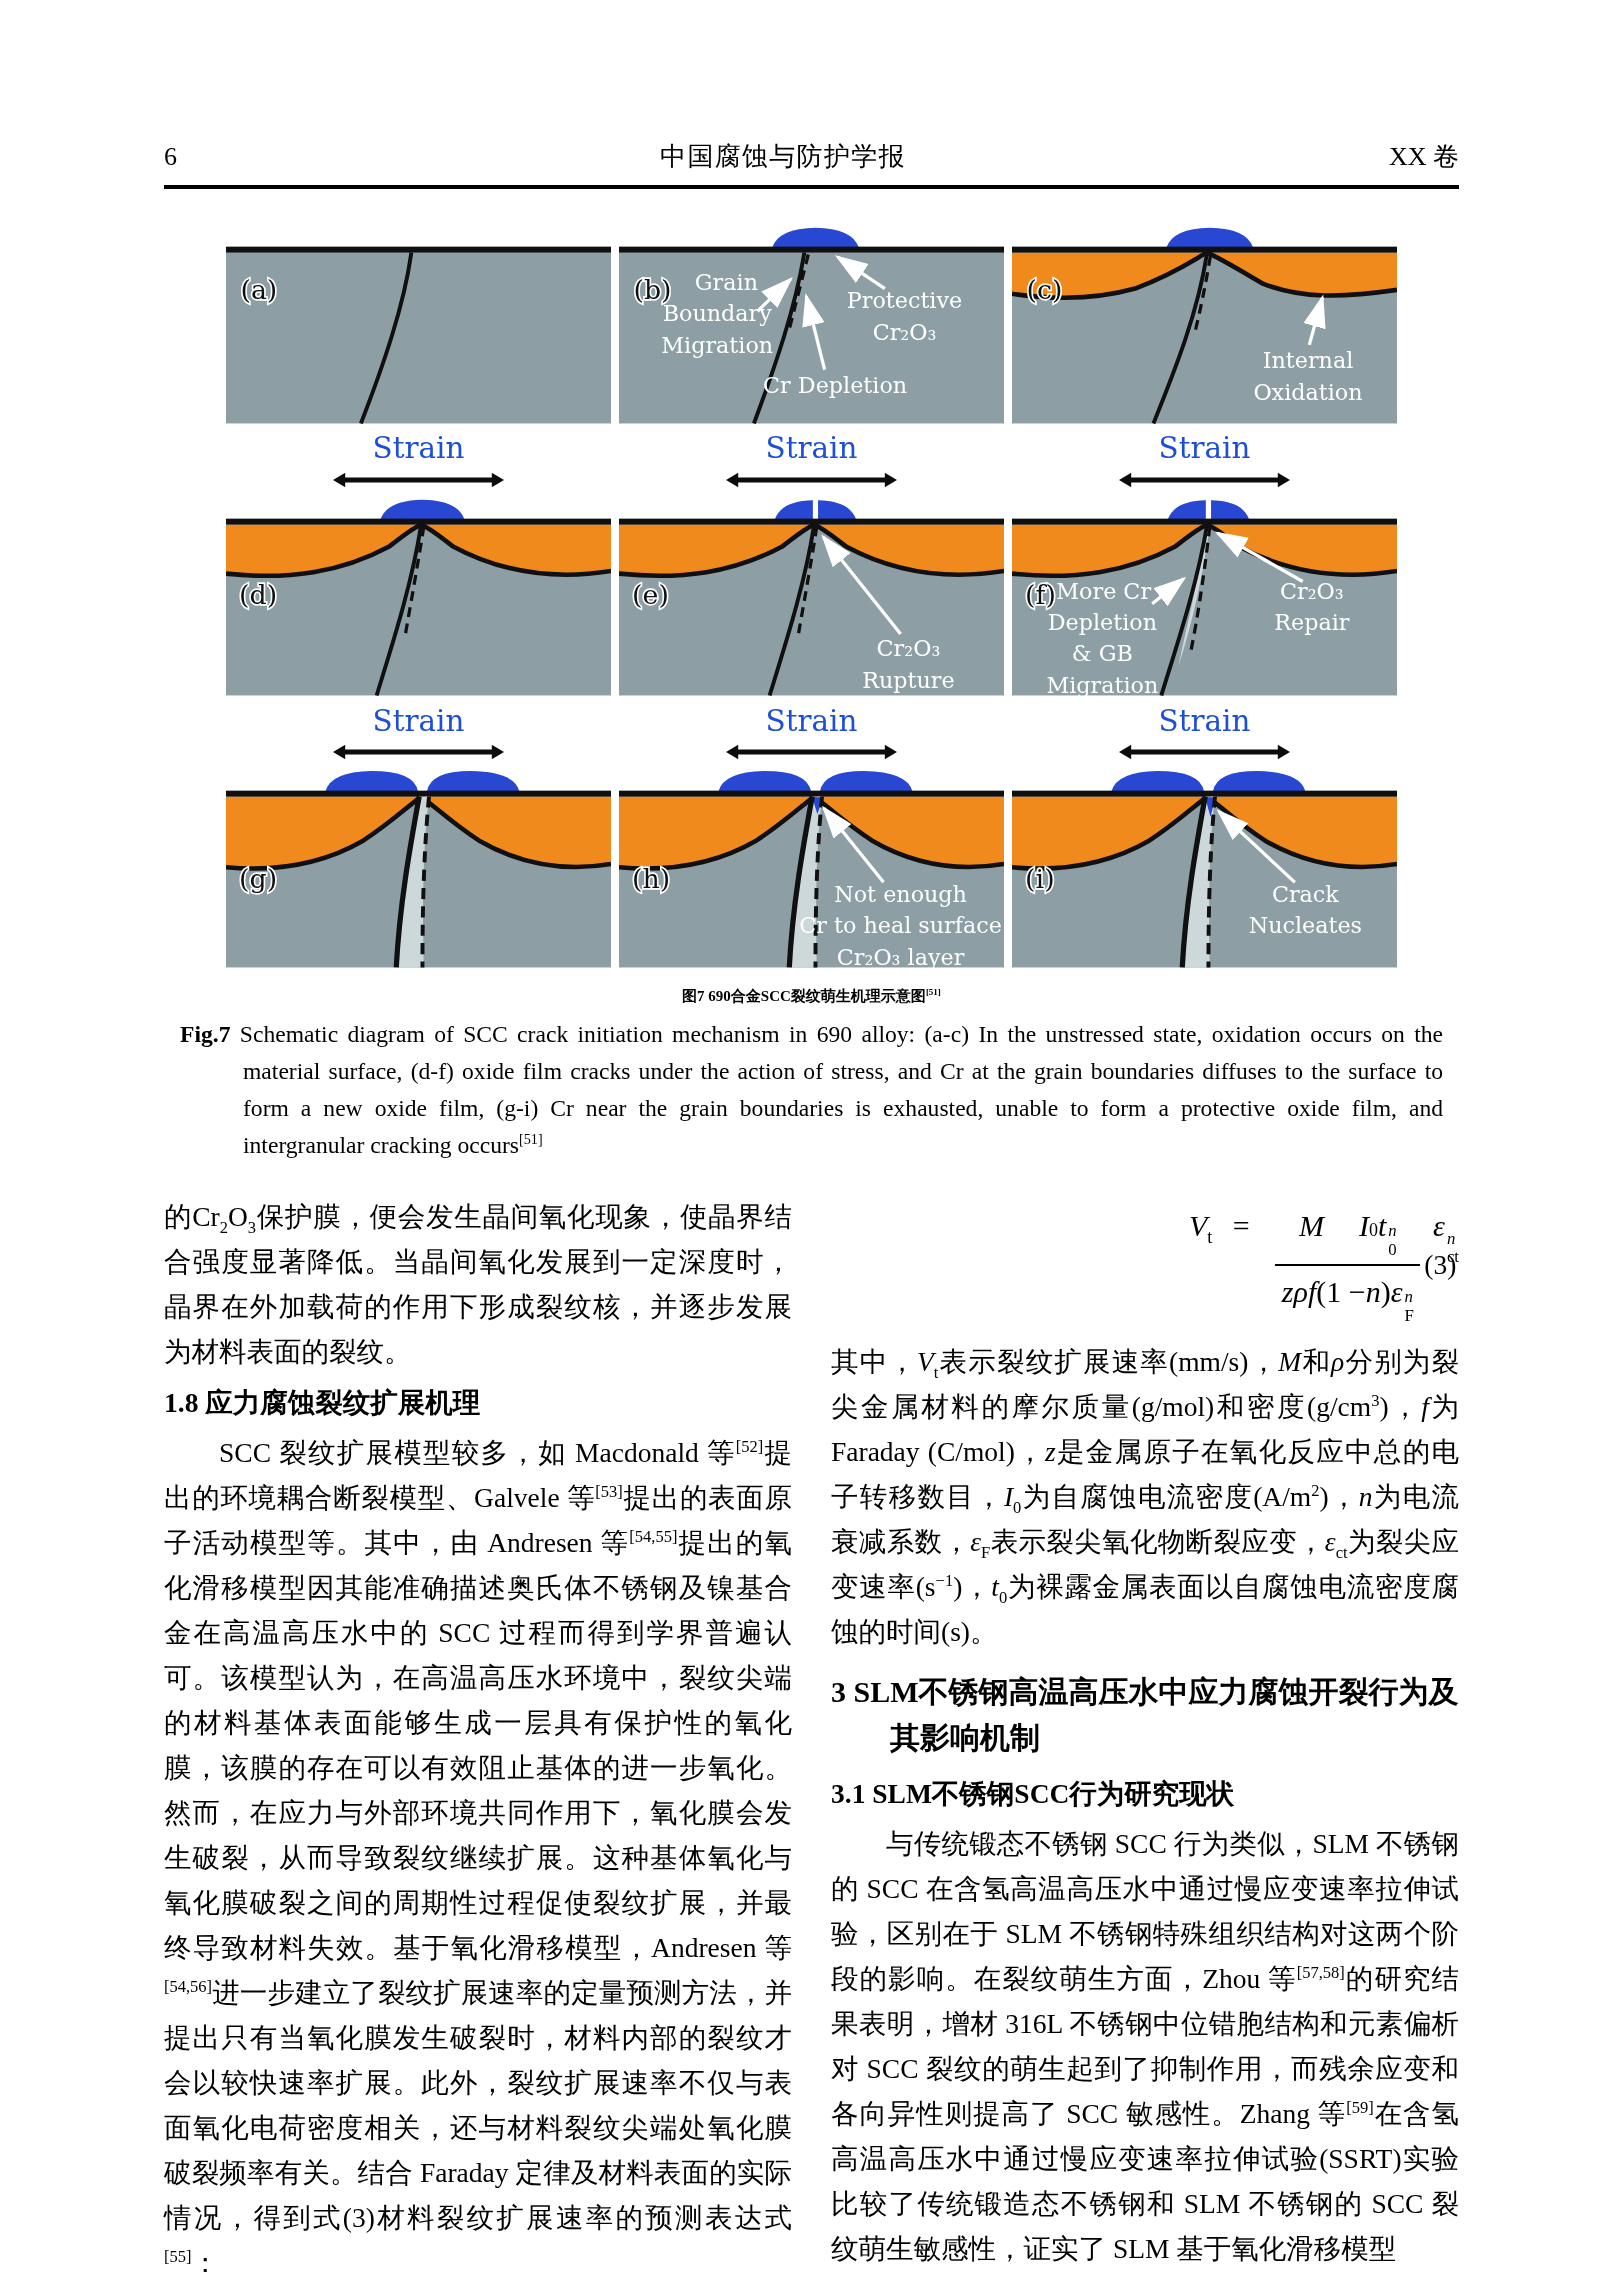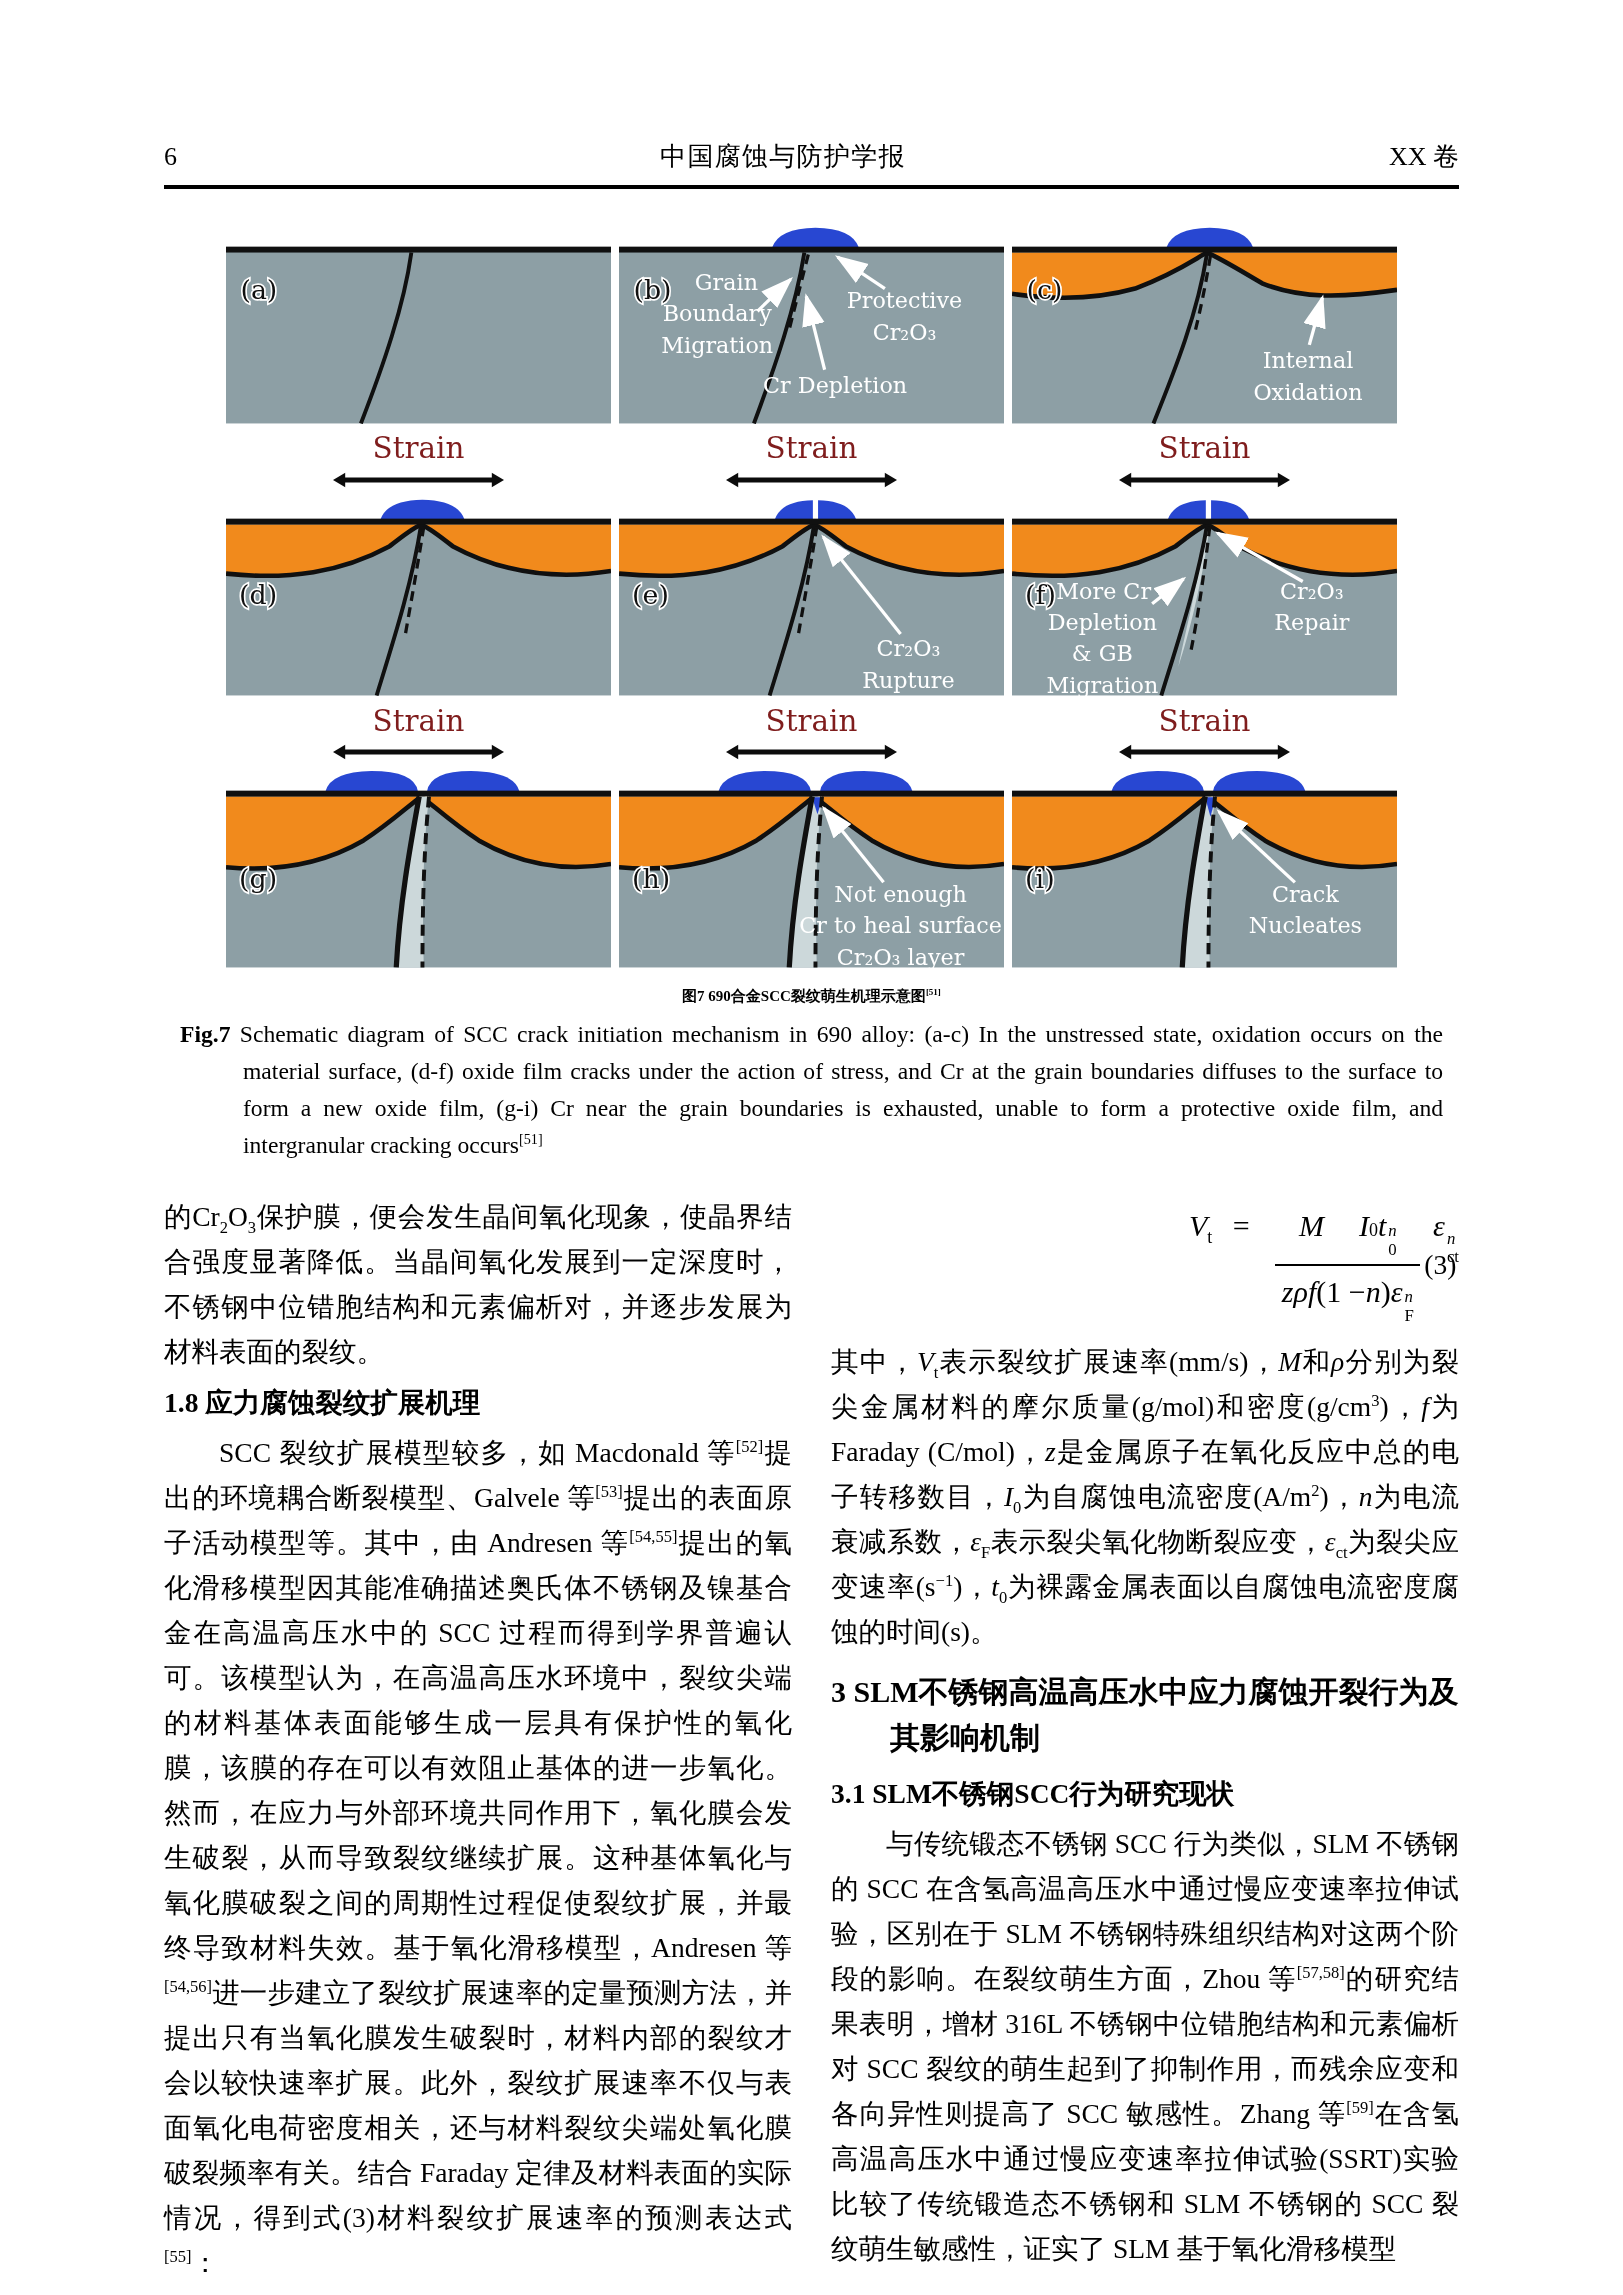--- a/index.html
+++ b/index.html
@@ -13,21 +13,21 @@
   .hdr{display:flex;justify-content:space-between;align-items:baseline;font-size:26px;}
   .hdr .mid{letter-spacing:1.3px;}
   .hdr-rule{height:4.6px;background:#000;margin-top:10.5px;}
 
   
   .fig-grid{width:1171px;margin:38px auto 0;}
   .fig-row{display:grid;grid-template-columns:repeat(3,1fr);gap:7.9px;}
   svg.panel{width:100%;height:auto;display:block;}
   .strain-row{display:grid;grid-template-columns:repeat(3,1fr);gap:7.9px;padding:7.9px 0 6.5px;}
   .strain-cell{display:flex;flex-direction:column;align-items:center;justify-content:center;}
-  .strain-text{font:29.4px "DejaVu Serif",serif;color:#7f1d1d;margin-bottom:1.3px;}
+  .strain-text{font:29.4px "DejaVu Serif",serif;color:#1d4ed8;margin-bottom:1.3px;}
   .strain-arrow{width:171px;height:26px;display:block;}
 
   .f-gray{fill:var(--gray);}
   .f-orange{fill:var(--orange);}
   .f-blue{fill:var(--blue);}
   .f-crack{fill:var(--crack);}
   .f-top{fill:var(--ink);}
   .gb{stroke:var(--ink);stroke-width:6;fill:none;}
   .gb8{stroke:var(--ink);stroke-width:8;fill:none;}
   .gbd{stroke:var(--ink);stroke-width:5;fill:none;stroke-dasharray:15 10;}
@@ -291,21 +291,21 @@
         <path class="warrow" d="M432,170 L316,62"></path>
       </svg>
     </div>
   </div>
 
   <div class="caption-cn"><span class="bd">图7</span><span> 690合金SCC裂纹萌生机理示意图</span><sup>[51]</sup></div>
   <div class="caption-en"><span class="bd">Fig.7</span><span> Schematic diagram of SCC crack initiation mechanism in 690 alloy: (a-c) In the unstressed state, oxidation occurs on the material surface, (d-f) oxide film cracks under the action of stress, and Cr at the grain boundaries diffuses to the surface to form a new oxide film, (g-i) Cr near the grain boundaries is exhausted, unable to form a protective oxide film, and intergranular cracking occurs</span><sup>[51]</sup></div>
 
   <main class="columns">
     <div class="col" id="col-left">
-        <div class="blk p"><span>的Cr</span><sub>2</sub><span>O</span><sub>3</sub><span>保护膜，便会发生晶间氧化现象，使晶界结合强度显著降低。当晶间氧化发展到一定深度时，不锈钢中位错胞结构和元素偏析对，并逐步发展为材料表面的裂纹。</span></div>
+        <div class="blk p"><span>的Cr</span><sub>2</sub><span>O</span><sub>3</sub><span>保护膜，便会发生晶间氧化现象，使晶界结合强度显著降低。当晶间氧化发展到一定深度时，晶界在外加载荷的作用下形成裂纹核，并逐步发展为材料表面的裂纹。</span></div>
         <div class="blk h2"><span>1.8  应力腐蚀裂纹扩展机理</span></div>
         <div class="blk p indent"><span>SCC 裂纹扩展模型较多，如 Macdonald 等</span><sup>[52]</sup><span>提出的环境耦合断裂模型、Galvele 等</span><sup>[53]</sup><span>提出的表面原子活动模型等。其中，由 Andresen 等</span><sup>[54,55]</sup><span>提出的氧化滑移模型因其能准确描述奥氏体不锈钢及镍基合金在高温高压水中的 SCC 过程而得到学界普遍认可。该模型认为，在高温高压水环境中，裂纹尖端的材料基体表面能够生成一层具有保护性的氧化膜，该膜的存在可以有效阻止基体的进一步氧化。然而，在应力与外部环境共同作用下，氧化膜会发生破裂，从而导致裂纹继续扩展。这种基体氧化与氧化膜破裂之间的周期性过程促使裂纹扩展，并最终导致材料失效。基于氧化滑移模型，Andresen 等</span><sup>[54,56]</sup><span>进一步建立了裂纹扩展速率的定量预测方法，并提出只有当氧化膜发生破裂时，材料内部的裂纹才会以较快速率扩展。此外，裂纹扩展速率不仅与表面氧化电荷密度相关，还与材料裂纹尖端处氧化膜破裂频率有关。结合 Faraday 定律及材料表面的实际情况，得到式(3)材料裂纹扩展速率的预测表达式</span><sup>[55]</sup><span>：</span></div>
       </div>
     <div class="col" id="col-right">
       <div class="equation">
         <span class="eq-main">
           <span class="it">V</span><sub>t</sub>
           <span class="eq-eq">=</span>
           <span class="frac">
             <span class="fnum">

